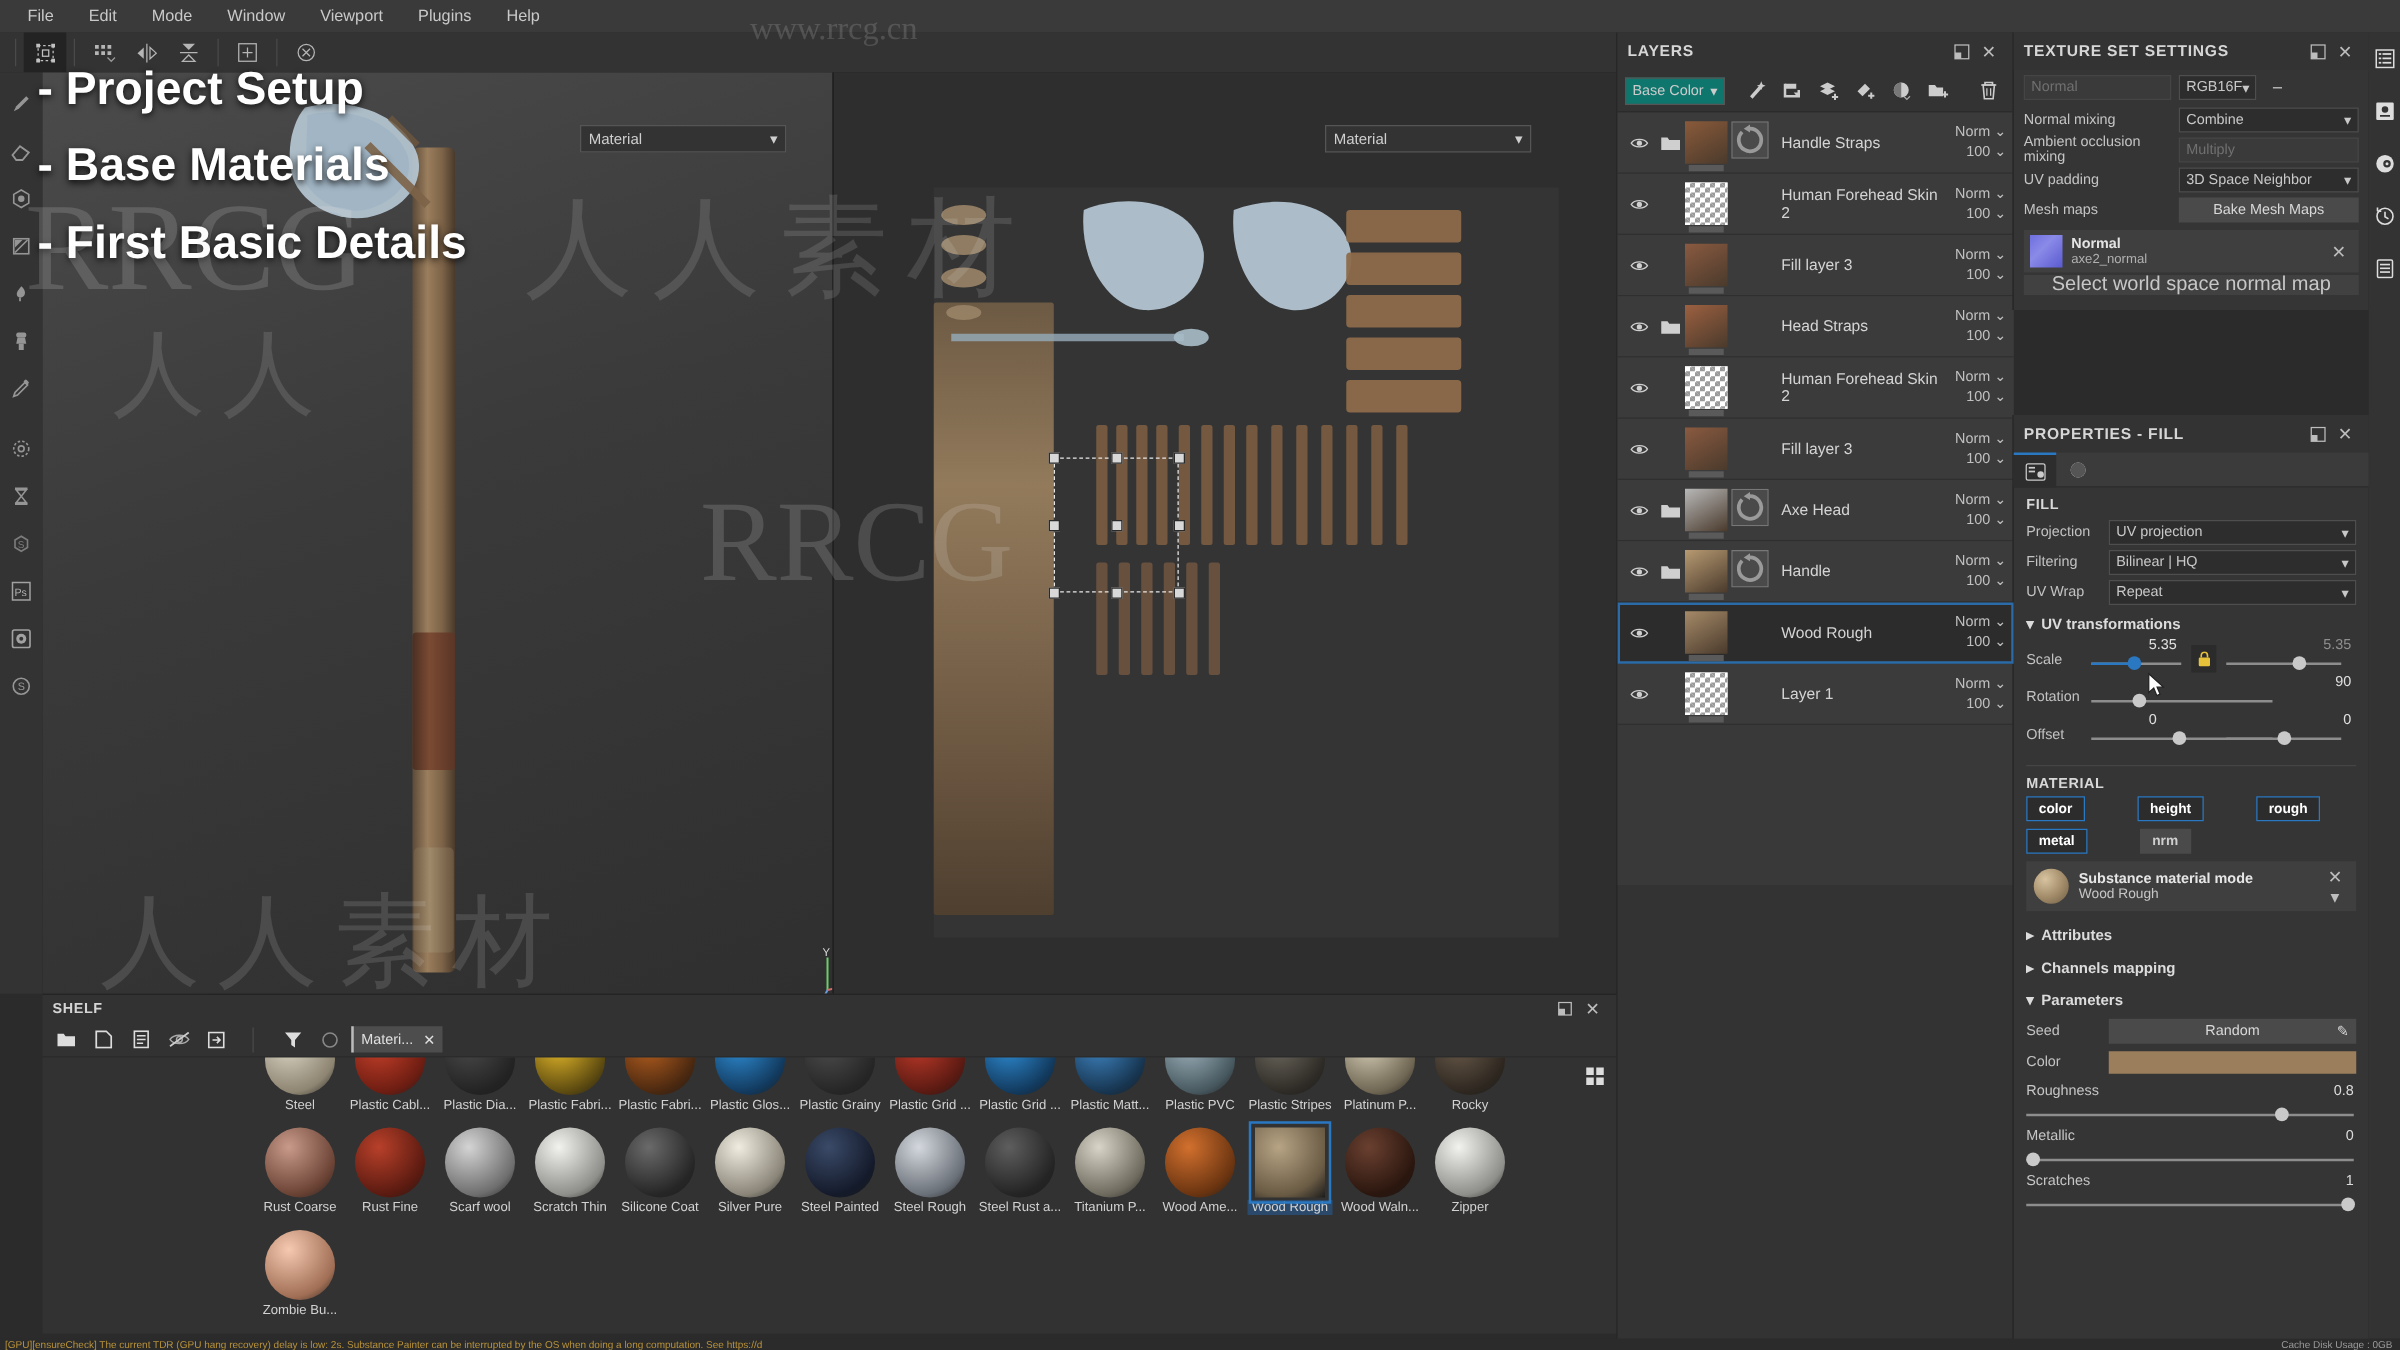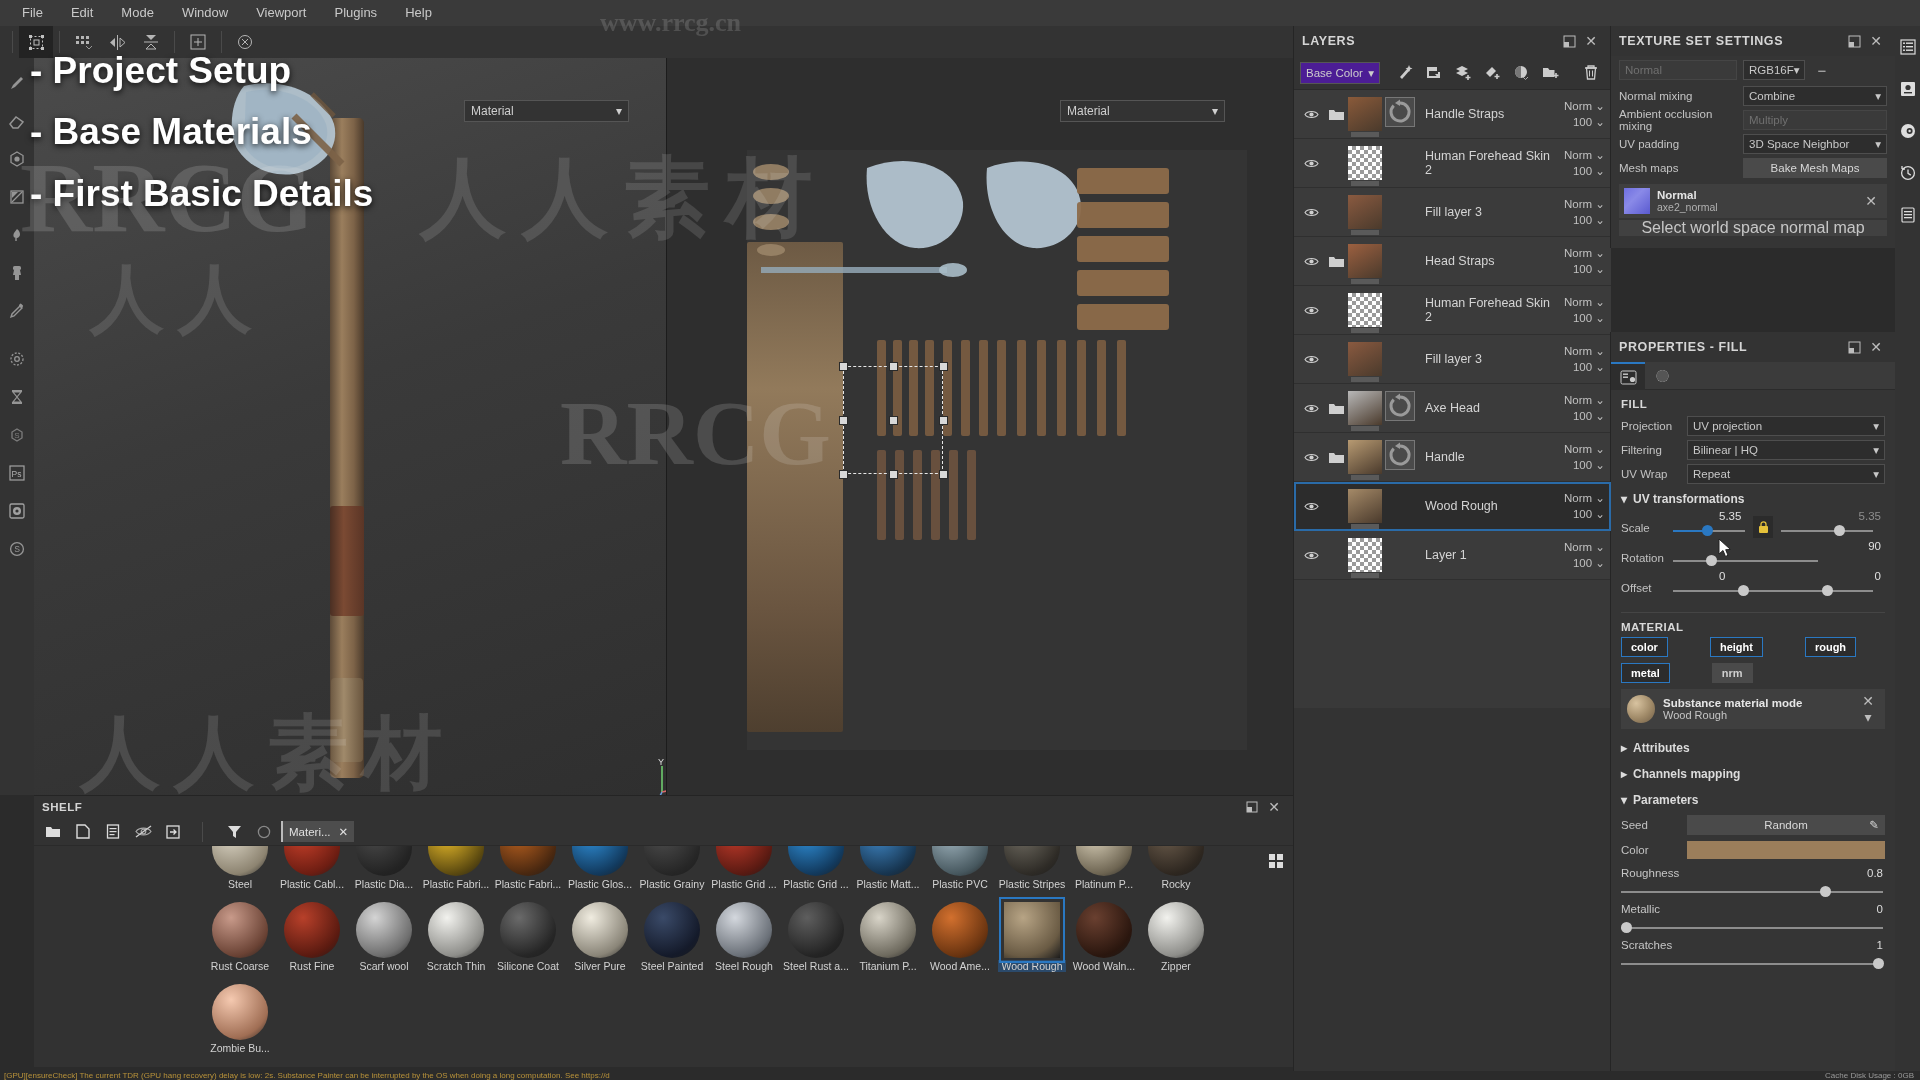--- a/index.html
+++ b/index.html
@@ -55,35 +55,35 @@
      border-radius:2px;}
   .uvsel { position:absolute; border:1px dashed #e7e7e7; }
   .uvhandle { position:absolute; width:9px; height:9px; background:#d8d8d8; border:1px solid #2a2a2a;}
 
   
   .overlay { position:absolute; left:30px; top:40px; width:900px; pointer-events:none; }
   .overlay div { color:#ffffff; font-size:37px; font-weight:bold; line-height:1.66;
      text-shadow:0 2px 6px rgba(0,0,0,.85); font-family:"Liberation Sans", sans-serif; }
 
   
-  .wm { position:absolute; color:rgba(235,235,235,.16); font-weight:bold; pointer-events:none;
+  .wm { position:absolute; color:rgba(235,235,235,.16); font-weight:normal; pointer-events:none;
      font-family:"Liberation Serif", serif; }
   .wm-cn { font-family:"DejaVu Sans", sans-serif; color:rgba(240,240,240,.13); }
 
   
   .panel { position:absolute; background:#333333; }
   .p-head { height:30px; display:flex; align-items:center; padding:0 8px; background:#333; }
   .p-title { font-size:12.5px; font-weight:bold; letter-spacing:.6px; color:#d6d6d6; flex:1;}
   .p-ico { width:22px; height:22px; display:flex; align-items:center; justify-content:center;
      color:#bdbdbd; font-size:14px; }
 
   #layers { left:1293px; top:26px; width:317px; height:1045px; border-left:1px solid #252525;}
   .lay-tools { height:34px; display:flex; align-items:center; padding:0 6px; gap:3px;
      background:#333; border-bottom:1px solid #2a2a2a; }
-  .chanbox { width:80px; height:22px; background:#4c1d95; border:1px solid #565656;
+  .chanbox { width:80px; height:22px; background:#0f766e; border:1px solid #565656;
      font-size:11.5px; color:#ccc; display:flex; align-items:center; padding:0 5px;
      justify-content:space-between; }
   .lt-ico { width:26px; height:26px; display:flex; align-items:center; justify-content:center; }
   .layer-list { position:absolute; top:64px; left:0; width:317px; height:618px;
      background:#393939; overflow:hidden; }
   .layer-row { position:relative; height:49px; border-bottom:1px solid #2f2f2f;
      display:flex; align-items:center; padding:0 4px; background:#3b3b3b;}
   .layer-row.sel { background:#2c2c2c; outline:2px solid #2a6ba8; outline-offset:-2px; z-index:2;}
   .eye { width:26px; display:flex; align-items:center; justify-content:center; }
   .fold { width:24px; display:flex; align-items:center; justify-content:center;}

